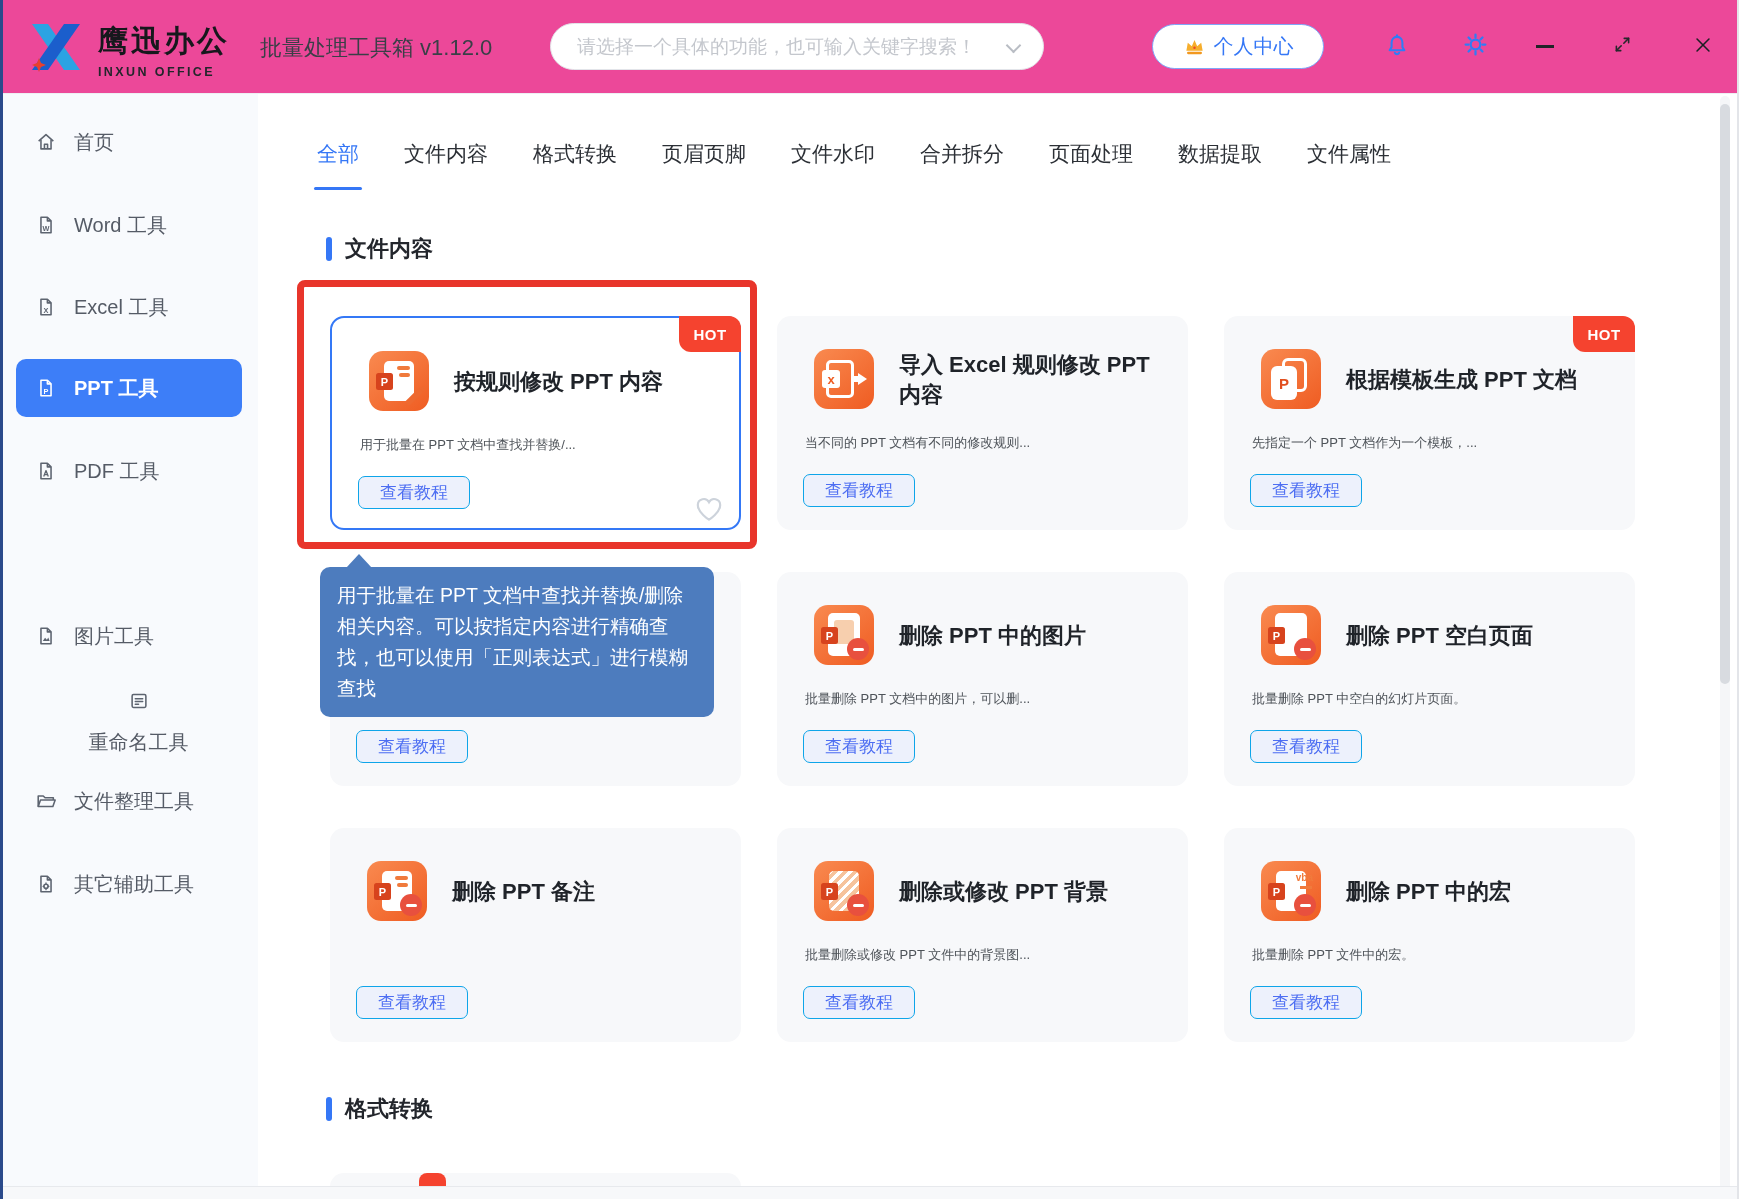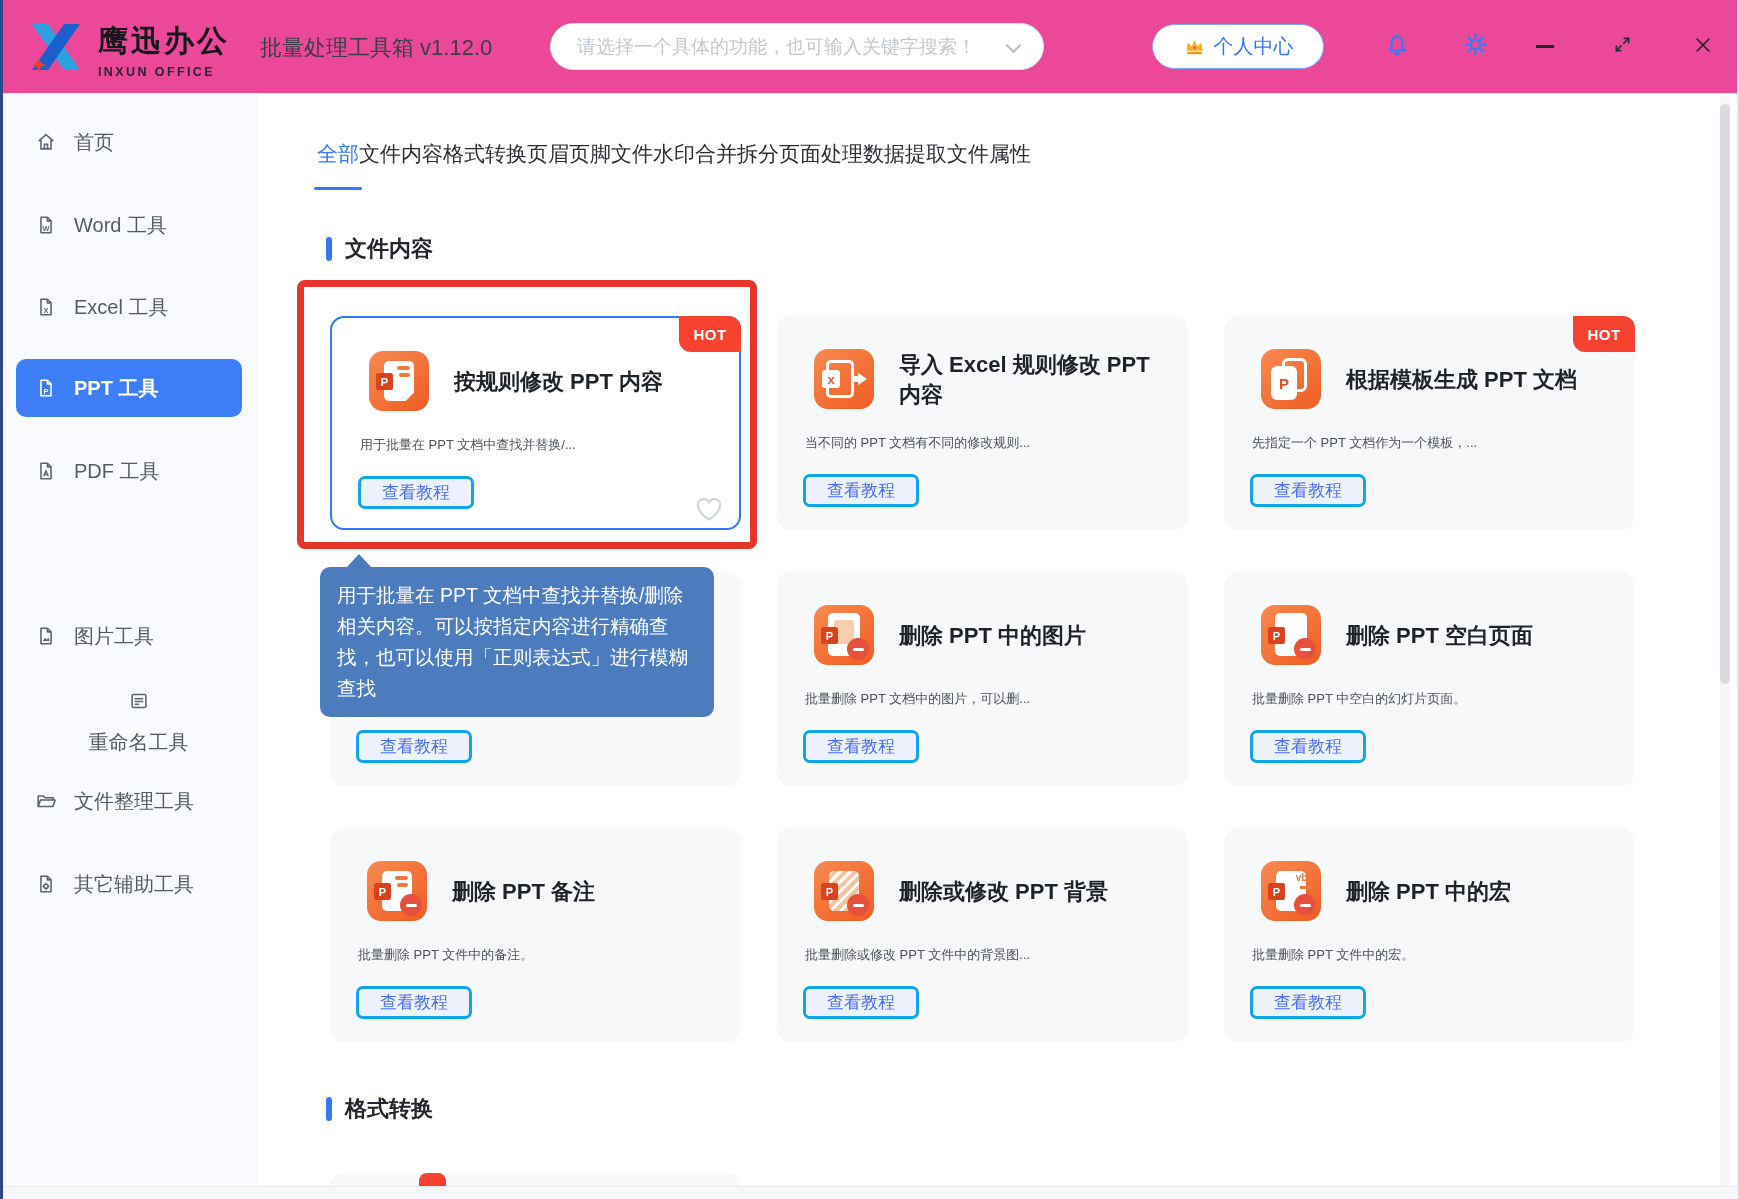--- a/index.html
+++ b/index.html
@@ -33,35 +33,35 @@
 
   
   #sidebar { position:absolute; left:0; top:94px; width:258px; height:1105px; background:#f8fafd; z-index:5; }
   .side-item { position:absolute; left:16px; width:226px; height:58px; border-radius:10px; display:flex; align-items:center; padding-left:19px; gap:17px; font-size:20px; color:#555b66; cursor:pointer; }
   .side-item svg { flex:0 0 auto; }
   .side-item.active { background:#3d7ef8; color:#fff; font-weight:700; }
 
   
   #main { position:absolute; left:258px; top:94px; width:1481px; height:1105px; background:#fff; border-radius:18px 0 0 0; overflow:hidden; }
 
-  .tabs { position:absolute; left:59px; top:46px; display:flex; font-size:21px; color:#2c3036; }
+  .tabs { position:absolute; left:59px; top:46px; display:flex; gap:45px; font-size:21px; color:#2c3036; }
   .tab { position:relative; cursor:pointer; padding-bottom:6px; }
   .tab.active { color:#3577f6; }
   .tab.active::after { content:""; position:absolute; left:-3px; right:-3px; bottom:-16px; height:3.5px; background:#3577f6; border-radius:2px; }
 
   .section-header { position:absolute; display:flex; align-items:center; gap:13px; }
   .section-bar  { width:6px; height:24px; background:#3577f6; border-radius:3px; }
   .section-text { font-size:22px; font-weight:800; color:#23262c; }
 
   
   .card { position:absolute; width:411px; height:214px; background:#f7f8fa; border-radius:14px; }
   .card.selected { background:#fff; border:2px solid #3478f6; }
   .card-title { position:absolute; left:122px; right:26px; top:64px; transform:translateY(-50%); font-size:22px; font-weight:700; color:#1f2329; line-height:30px; }
   .card-desc  { position:absolute; left:28px; top:118px; right:22px; font-size:13px; color:#4e5359; white-space:nowrap; overflow:hidden; }
-  .tutorial-btn { position:absolute; left:26px; top:158px; height:33px; padding:0 21px; font-size:17px; color:#4d6ef2; background:#edf1fc; border:3px solid #0ea5e9; border-radius:7px; cursor:pointer; font-family:inherit; }
+  .tutorial-btn { position:absolute; left:26px; top:158px; height:33px; padding:0 21px; font-size:17px; color:#4d6ef2; background:#edf1fc; border:1px solid #0ea5e9; border-radius:7px; cursor:pointer; font-family:inherit; }
   .hot-badge { position:absolute; top:0; right:0; width:62px; height:36px; background:#f5432f; color:#fff; font-weight:700; font-size:15px; letter-spacing:.5px; display:flex; align-items:center; justify-content:center; border-radius:0 12px 0 12px; z-index:3; }
   .card.selected .hot-badge { top:-2px; right:-2px; }
   .fav-heart { position:absolute; right:14px; bottom:4px; cursor:pointer; }
 
   
   .cicon { position:absolute; left:37px; top:33px; width:60px; height:60px; border-radius:14px; background:linear-gradient(140deg,#f98a50 0%,#ef5c22 100%); }
   .cicon > div { position:absolute; }
   .page   { left:15px; top:10px; width:30px; height:40px; background:#fff; border-radius:5px; }
   .page.big { left:14px; top:8px; width:32px; height:43px; }
   .page.striped { background:repeating-linear-gradient(135deg,#ffffff 0 3px,#f6c39c 3px 7px); }
@@ -327,21 +327,20 @@
 
     <div class="card" style="left:72px; top:734px;">
       <div class="cicon">
         <div class="page"></div>
         <div class="pbadge">P</div>
         <div class="dash1"></div>
           <div class="dash2"></div>
         <div class="minus"></div>
       </div>
       <div class="card-title">删除 PPT 备注</div>
-      <div class="card-desc">批量删除 PPT 文件中的备注。</div>
       <button class="tutorial-btn">查看教程</button>
     </div>
 
     <div class="card" style="left:519px; top:734px;">
       <div class="cicon">
         <div class="page striped"></div>
         <div class="pbadge">P</div>
         <div class="minus"></div>
       </div>
       <div class="card-title">删除或修改 PPT 背景</div>

